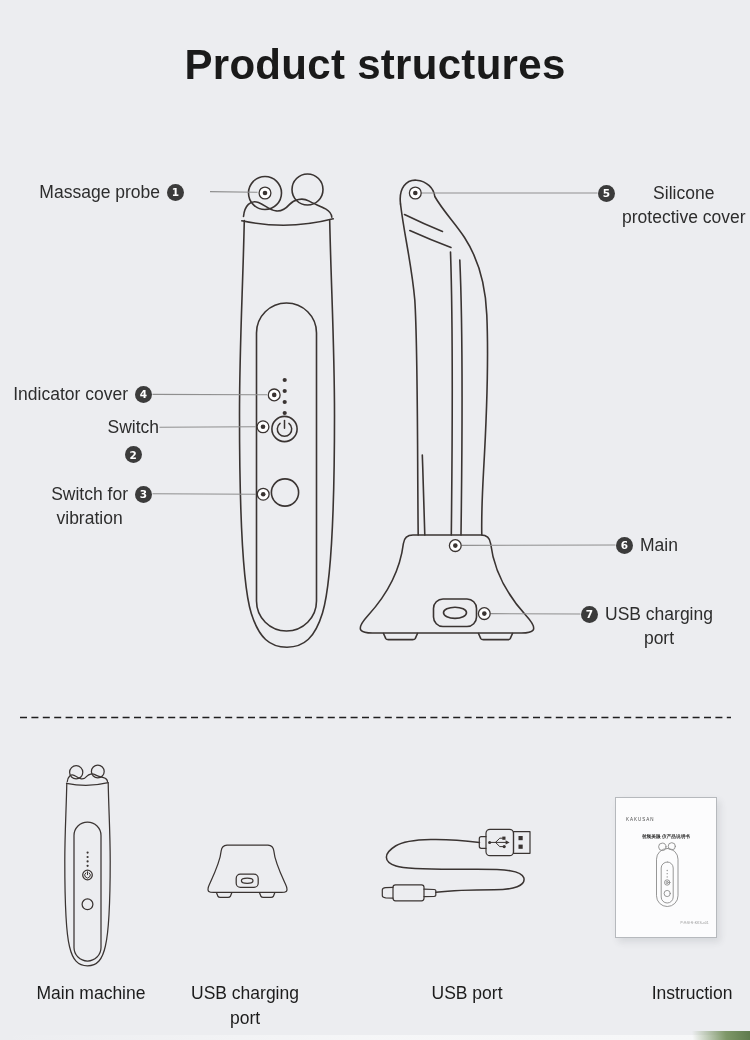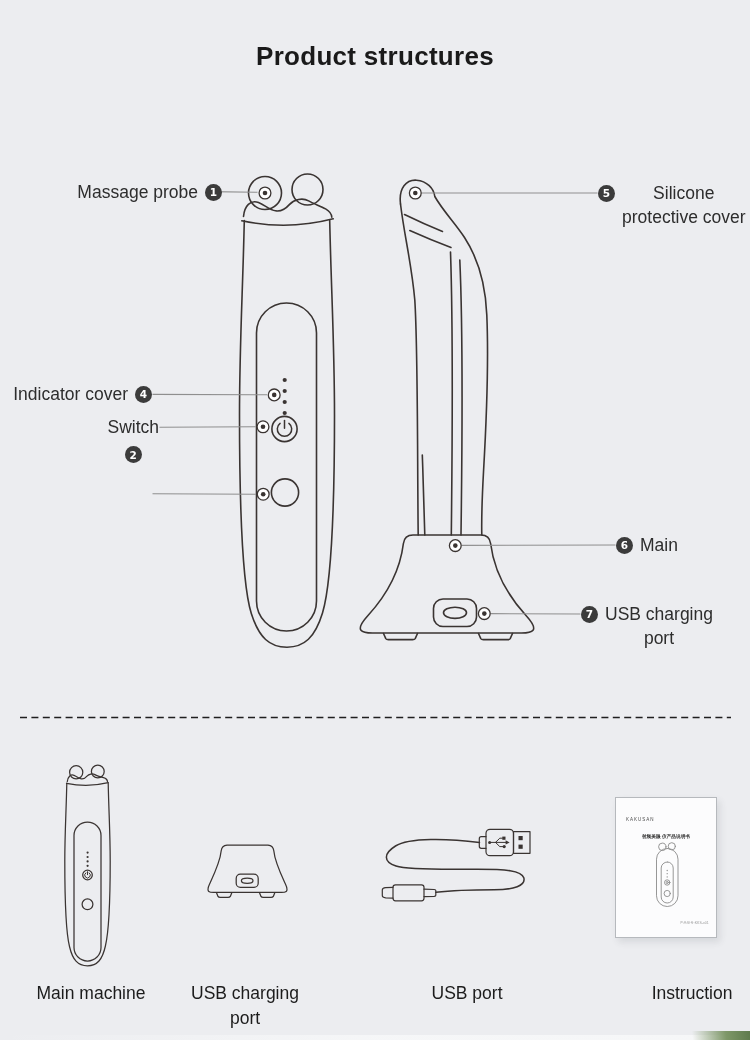--- a/index.html
+++ b/index.html
@@ -5,36 +5,36 @@
   html,body{margin:0;padding:0;}
   body{background:#d8dadd;}
   .page{
     position:relative;width:750px;height:1040px;margin:0 auto;
     background:#ecedf0;overflow:hidden;
     font-family:"Liberation Sans","DejaVu Sans",sans-serif;
     color:#2d2d2d;
   }
   .title{
     position:absolute;left:0;top:41px;width:100%;
-    text-align:center;font-size:26px;font-weight:600;color:#1a1a1a;
+    text-align:center;font-size:42px;font-weight:600;color:#1a1a1a;
     letter-spacing:.3px;margin:0;
   }
   svg.diagram{position:absolute;left:0;top:0;}
   
   .lbl{position:absolute;display:flex;align-items:center;gap:7px;font-size:17.5px;color:#2d2d2d;}
   .lbl .txt{line-height:24px;white-space:nowrap;}
   .lbl.multi{align-items:flex-start;}
   .lbl.multi .txt{text-align:center;}
   .lbl.multi .badge{margin-top:3.5px;}
   .badge{
     width:17px;height:17px;border-radius:50%;background:#3b3b3b;color:#fff;
     font-size:10.5px;font-weight:700;display:flex;align-items:center;justify-content:center;
     font-family:"DejaVu Sans",sans-serif;flex:0 0 auto;
   }
-  #lbl-massage{right:528px;top:180px;}
+  #lbl-massage{right:566px;top:180px;}
   #lbl-indicator{right:598px;top:382px;}
   #lbl-switch{right:591px;top:415px;flex-direction:column;}
   #lbl-vibration{right:598px;top:482px;}
   #lbl-silicone{left:598px;top:181px;}
   #lbl-stand{left:616px;top:533px;}
   #lbl-usbport{left:581px;top:602px;}
   
   .caption{
     position:absolute;top:981px;transform:translateX(-50%);
     font-size:17.5px;font-weight:500;color:#1c1c1c;text-align:center;line-height:24.5px;
@@ -232,20 +232,24 @@
   <div class="lbl" id="lbl-indicator">
     <span class="txt">Indicator cover</span>
     <span class="badge">4</span>
   </div>
 
   <div class="lbl" id="lbl-switch">
     <span class="txt">Switch</span>
     <span class="badge">2</span>
   </div>
 
+  <div class="lbl multi" id="lbl-vibration">
+    <span class="txt"><span>Switch for</span><br><span>vibration</span></span>
+    <span class="badge">3</span>
+  </div>
 
   <div class="lbl multi" id="lbl-silicone">
     <span class="badge">5</span>
     <span class="txt"><span>Silicone</span><br><span>protective cover</span></span>
   </div>
 
   <div class="lbl" id="lbl-stand">
     <span class="badge">6</span>
     <span class="txt">Main</span>
   </div>

